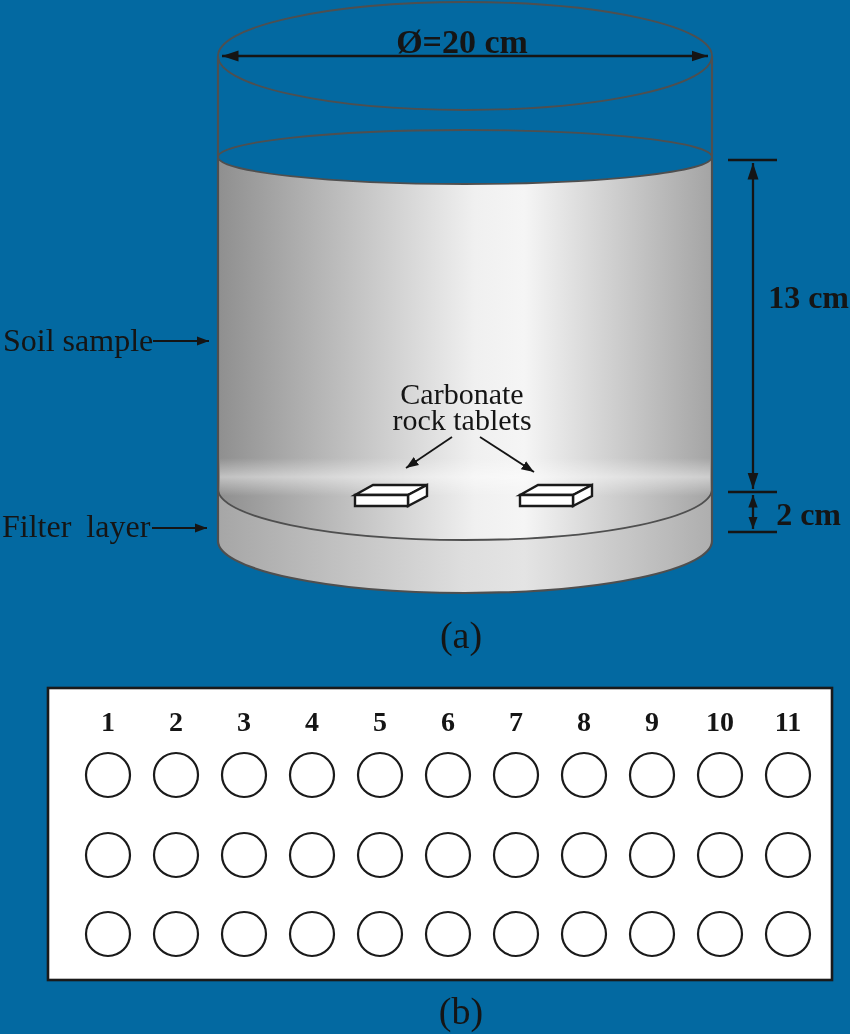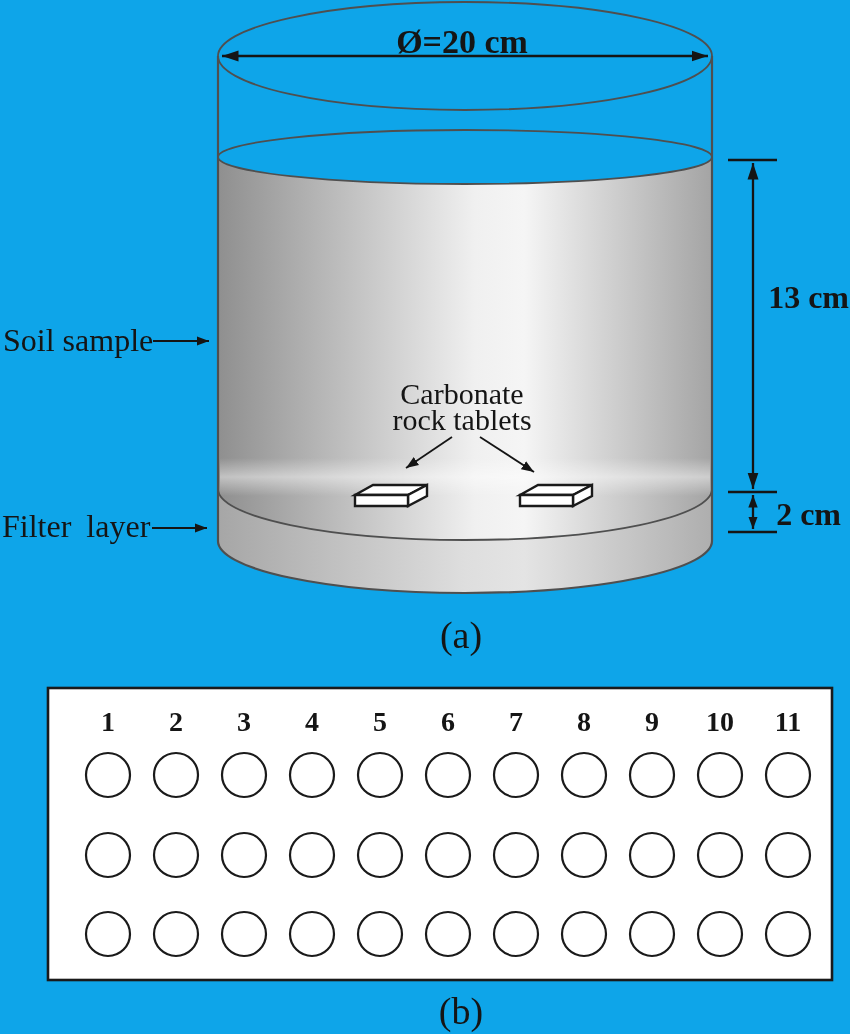--- a/index.html
+++ b/index.html
@@ -1,16 +1,16 @@
 <!DOCTYPE html>
 <html><head>
 <meta charset="utf-8">
 <style>
   html,body{margin:0;padding:0;background:#ffffff;}
-  .page{width:850px;height:1034px;position:relative;background:#0ea5e9;overflow:hidden;}
+  .page{width:850px;height:1034px;position:relative;background:#0369a1;overflow:hidden;}
   svg{display:block;}
   text{font-family:"Liberation Serif","DejaVu Serif",serif;fill:#151515;}
   .t-dim{font-size:32px;font-weight:bold;}
   .t-diam{font-size:34px;font-weight:bold;}
   .t-label{font-size:32px;}
   .t-anno{font-size:30px;}
   .t-caption{font-size:38px;}
   .colnum{font-size:28px;font-weight:bold;}
   .outline{fill:none;stroke:#4f4f4f;stroke-width:2.2;}
   .thinline{fill:none;stroke:#4f4f4f;stroke-width:1.8;}

